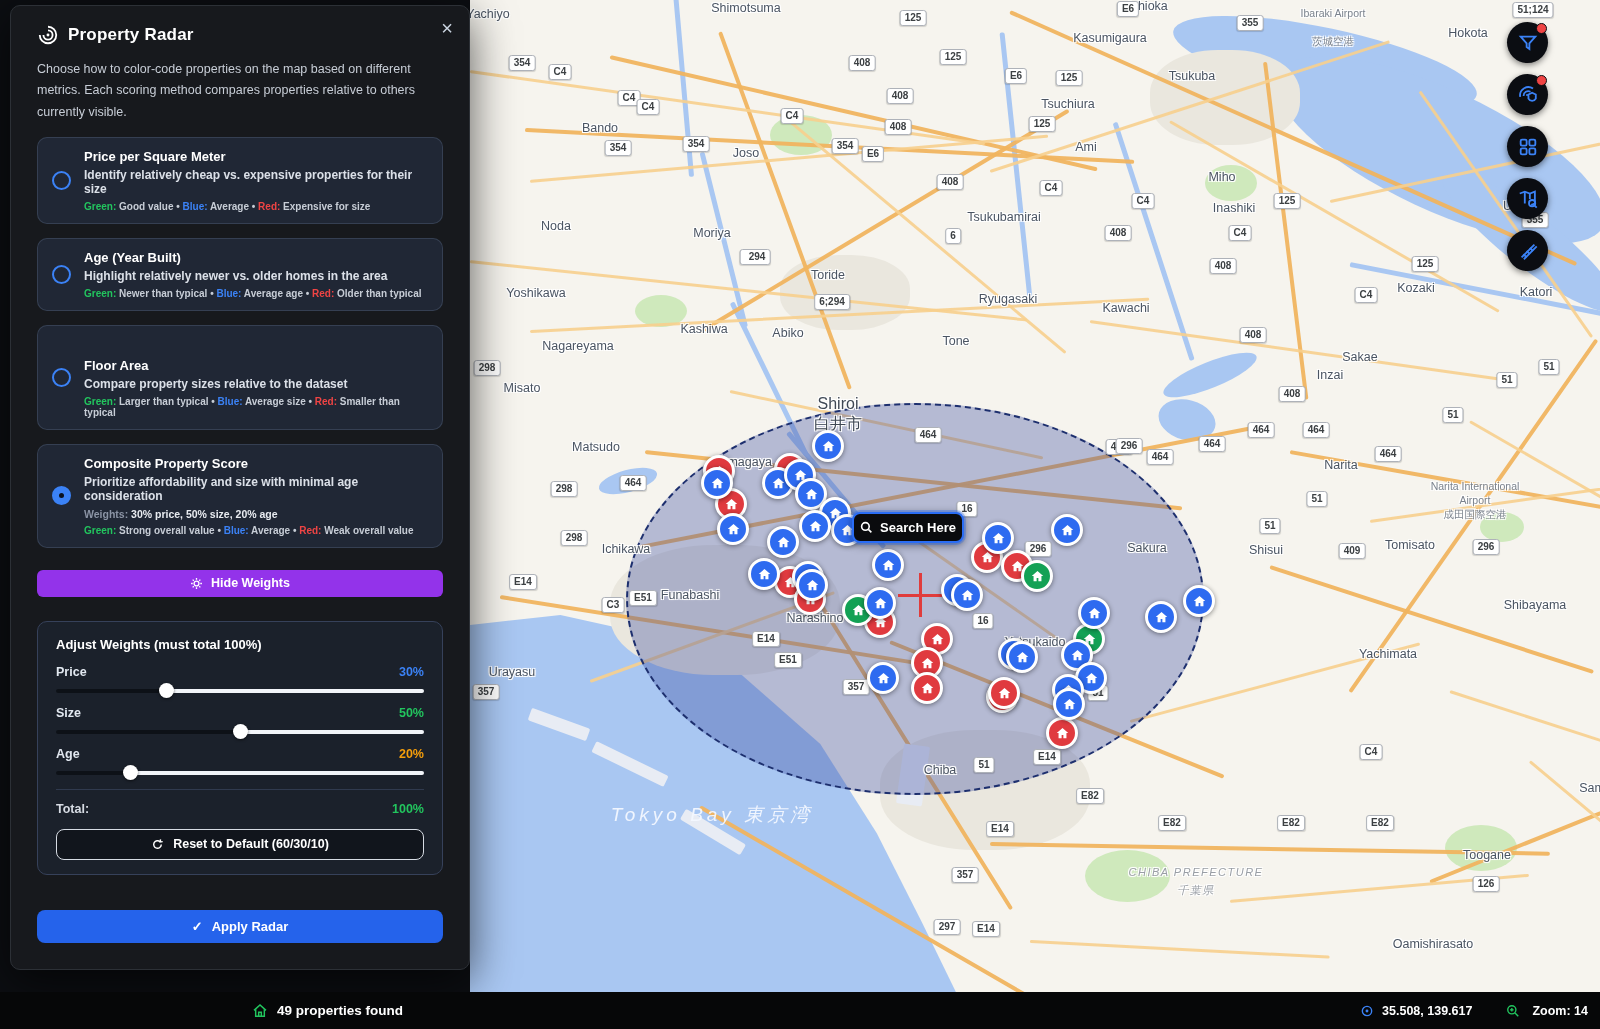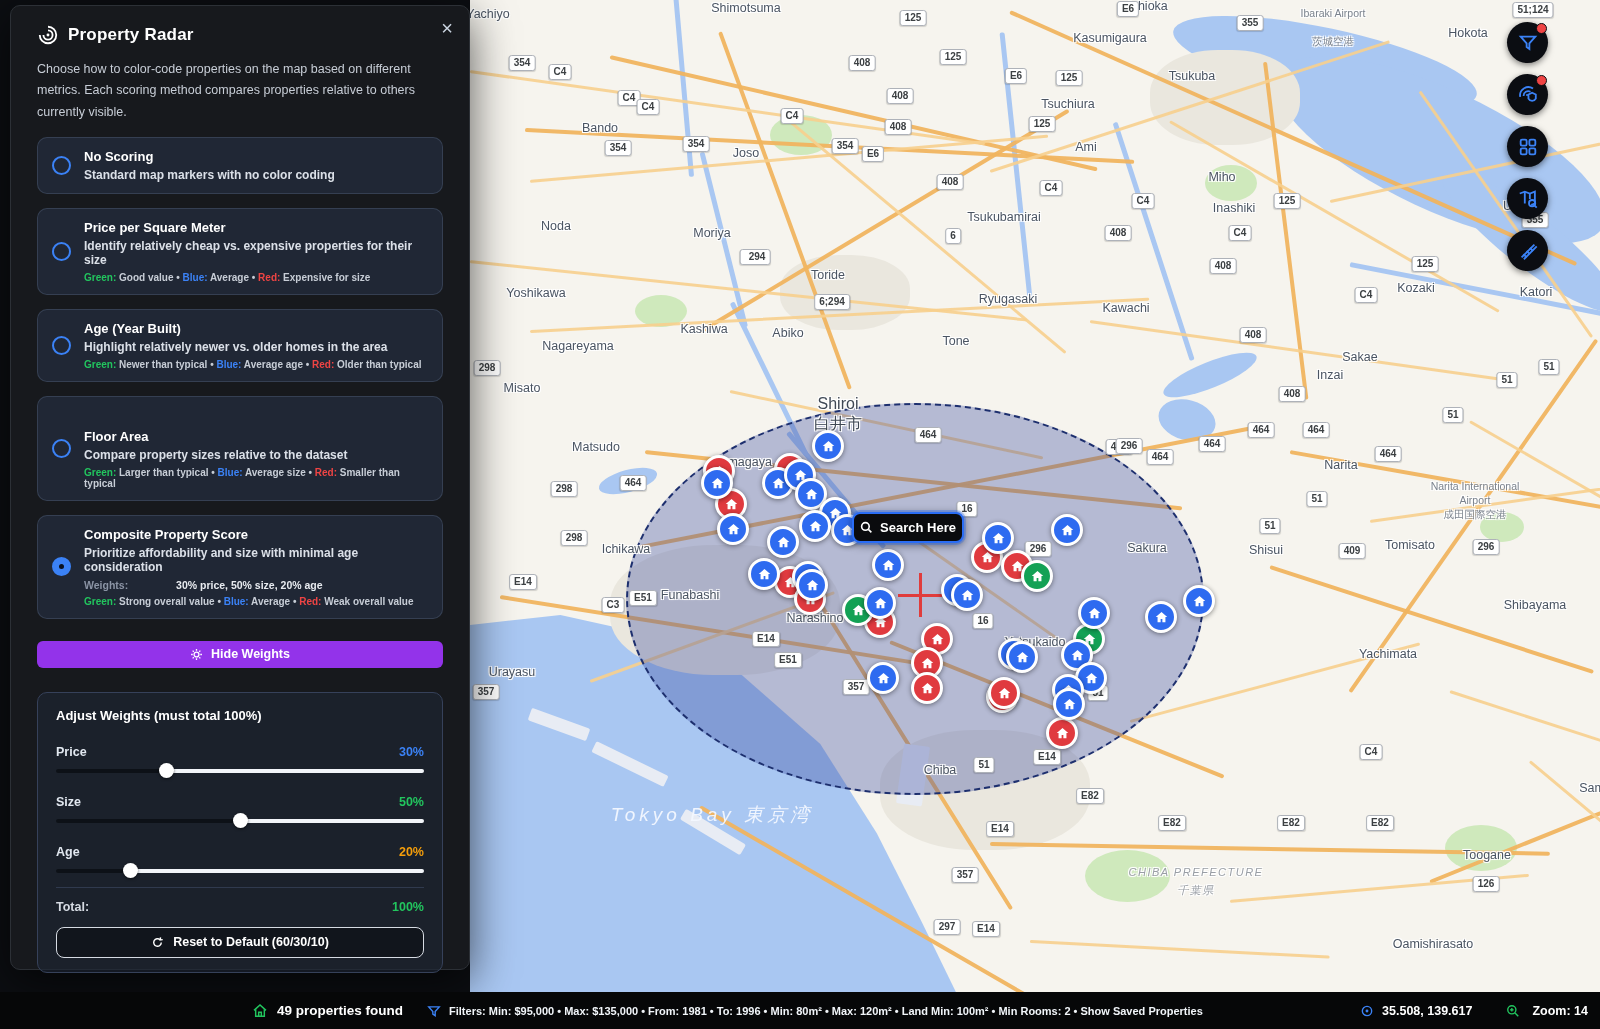--- a/index.html
+++ b/index.html
@@ -62,32 +62,32 @@
   .opt-card { margin-top:14px; background:rgba(36,45,63,.72); border:1px solid rgba(80,95,120,.45);
     border-radius:10px; padding:11px 14px; display:flex; gap:13px; align-items:center; cursor:pointer; }
   .radio { flex:0 0 auto; width:19px; height:19px; border-radius:50%; border:2px solid #3b82f6; position:relative; }
   .radio.sel { background:#3b82f6; }
   .radio.sel::after { content:""; position:absolute; left:50%; top:50%; width:5px; height:5px; margin:-2.5px 0 0 -2.5px;
     border-radius:50%; background:#0b1220; }
   .opt-title { font-size:13px; font-weight:bold; color:#fff; }
   .opt-desc { font-size:12px; font-weight:600; color:#dbe0e8; margin-top:4px; }
   .opt-weights { font-size:10.5px; margin-top:5px; }
   .opt-weights .wl { color:#8b94a5; font-weight:600; }
-  .opt-weights .wv { color:#e8ebf0; font-weight:bold;margin-left:45px; }
+  .opt-weights .wv { color:#e8ebf0; font-weight:bold; }
   .opt-legend { font-size:10px; font-weight:bold; color:#c7cdd6; margin-top:5px; }
   .lg-g { color:#22c55e; } .lg-b { color:#3b82f6; } .lg-r { color:#ef4444; }
 
   #hide-weights { margin-top:22px; width:100%; height:27px; border:none; border-radius:6px;
     background:#9333ea; color:#fff; font-size:12.5px; font-weight:bold; font-family:inherit;
     display:flex; align-items:center; justify-content:center; gap:8px; cursor:pointer; }
 
   #adjust-card { margin-top:24px; background:rgba(30,38,54,.6); border:1px solid #36415a;
     border-radius:10px; padding:15px 18px 14px 18px; }
   #adjust-title { font-size:13px; font-weight:bold; }
-  .slider-row { margin-top:22px; }
+  .slider-row { margin-top:13px; }
   .slider-head { display:flex; justify-content:space-between; align-items:baseline; }
   .slider-label { font-size:12.5px; font-weight:600; color:#e2e8f0; }
   .slider-val { font-size:12.5px; font-weight:bold; }
   .track { position:relative; margin-top:10px; height:4px; border-radius:2px; cursor:pointer; }
   .thumb { position:absolute; top:-5.5px; width:15px; height:15px; border-radius:50%; background:#fff;
     box-shadow:0 1px 3px rgba(0,0,0,.55); }
   #total-row { display:flex; justify-content:space-between; margin-top:14px; padding-top:12px;
     border-top:1px solid #303a4e; font-size:12.5px; }
   #total-label { color:#d6dbe3; font-weight:600; }
   #total-value { color:#22c55e; font-weight:bold; }
@@ -628,27 +628,20 @@
       </svg>
       <span id="panel-title">Property Radar</span>
     </div>
     <div id="close-btn">×</div>
     <div id="panel-desc">Choose how to color-code properties on the map based on different metrics. Each scoring method compares properties relative to others currently visible.</div>
 
     <div id="options">
         <div class="opt-card">
           <div class="radio"></div>
           <div style="flex: 1 1 0%;">
-            <div class="opt-title">No Scoring</div>
-            <div class="opt-desc">Standard map markers with no color coding</div>
-          </div>
-        </div>
-        <div class="opt-card">
-          <div class="radio"></div>
-          <div style="flex: 1 1 0%;">
             <div class="opt-title">Price per Square Meter</div>
             <div class="opt-desc">Identify relatively cheap vs. expensive properties for their size</div>
             <div class="opt-legend"><span class="lg-g">Green:</span> Good value • <span class="lg-b">Blue:</span> Average • <span class="lg-r">Red:</span> Expensive for size</div>
           </div>
         </div>
         <div class="opt-card">
           <div class="radio"></div>
           <div style="flex: 1 1 0%;">
             <div class="opt-title">Age (Year Built)</div>
             <div class="opt-desc">Highlight relatively newer vs. older homes in the area</div>
@@ -734,26 +727,20 @@
 
   <div id="status-bar">
     <div id="status-left">
       <svg width="16" height="16" viewBox="0 0 24 24" fill="none" stroke="#22c55e" stroke-width="2.2">
         <path d="M3 11 L12 3 L21 11"></path>
           <path d="M5.5 9.5 V20 h13 V9.5"></path>
           <path d="M10 20 v-6 h4 v6"></path>
       </svg>
       <span id="props-found">49 properties found</span>
     </div>
-    <div id="filters-group">
-      <svg width="14" height="14" viewBox="0 0 24 24" fill="none" stroke="#3b82f6" stroke-width="2.4">
-        <path d="M3 5 h18 l-7 8 v7 l-4 -2.5 v-4.5 Z"></path>
-      </svg>
-      <span id="filters-text">Filters: Min: $95,000 • Max: $135,000 • From: 1981 • To: 1996 • Min: 80m² • Max: 120m² • Land Min: 100m² • Min Rooms: 2 • Show Saved Properties</span>
-    </div>
     <div id="status-right">
       <svg width="14" height="14" viewBox="0 0 24 24" fill="none" stroke="#3b82f6" stroke-width="2.4">
         <circle cx="12" cy="12" r="8"></circle>
           <circle cx="12" cy="12" r="2.5" fill="#3b82f6" stroke="none"></circle>
       </svg>
       <span id="coords">35.508, 139.617</span>
       <span class="sp"></span>
       <svg width="14" height="14" viewBox="0 0 24 24" fill="none" stroke="#22c55e" stroke-width="2.4">
         <circle cx="10" cy="10" r="7"></circle>
           <line x1="15.5" y1="15.5" x2="21" y2="21"></line>

